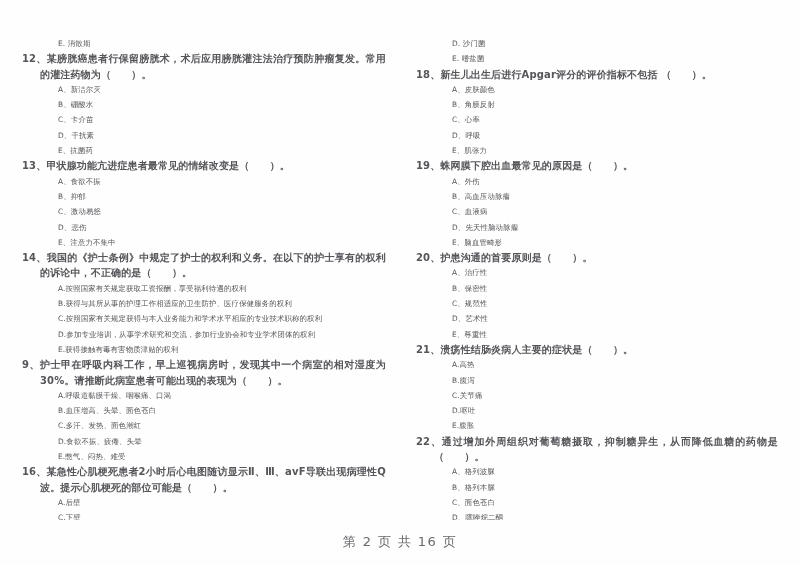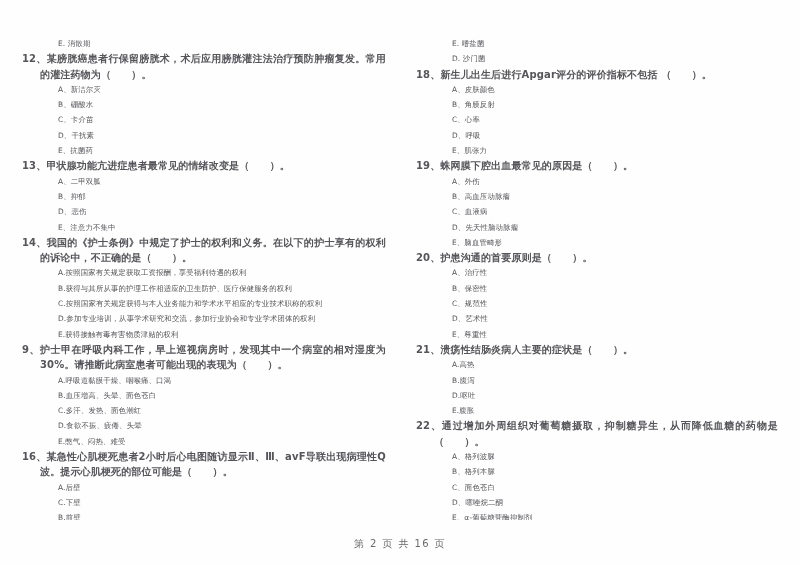--- a/index.html
+++ b/index.html
@@ -64,21 +64,21 @@
     padding-left: 36px;
     white-space: nowrap;
     overflow: hidden;
   }
   .footer {
     position: absolute;
     left: 0;
     right: 0;
     bottom: 14px;
     text-align: center;
-    font-size: 10px;
+    font-size: 13px;
     letter-spacing: 1.4px;
     color: #6a6a6e;
   }
 </style>
 </head>
 <body>
 
 <div id="page">
 
   <div class="columns">
@@ -95,22 +95,23 @@
         <div class="opt">B、硼酸水</div>
         <div class="opt">C、卡介苗</div>
         <div class="opt">D、干扰素</div>
         <div class="opt">E、抗菌药</div>
       </div>
 
       <div class="q-block">
         <div class="q-stem">
           <span class="q-num">13、</span><span>甲状腺功能亢进症患者最常见的情绪改变是（　　）。</span>
         </div>
-        <div class="opt">A、二甲双胍</div>
+        <div class="opt">A、食欲不振</div>
         <div class="opt">B、抑郁</div>
+        <div class="opt">C、激动易怒</div>
         <div class="opt">D、悲伤</div>
         <div class="opt">E、注意力不集中</div>
       </div>
 
       <div class="q-block">
         <div class="q-stem">
           <span class="q-num">14、</span><span>我国的《护士条例》中规定了护士的权利和义务。在以下的护士享有的权利的诉论中，不正确的是（　　）。</span>
         </div>
         <div class="opt">A.按照国家有关规定获取工资报酬，享受福利待遇的权利</div>
         <div class="opt">B.获得与其所从事的护理工作相适应的卫生防护、医疗保健服务的权利</div>
@@ -137,22 +138,22 @@
         <div class="opt">A.后壁</div>
         <div class="opt">C.下壁</div>
         <div class="opt">B.前壁</div>
 
       </div>
 
     </div>
 
     <div class="column right">
 
+      <div class="opt">D. 沙门菌</div>
       <div class="opt">E. 嗜盐菌</div>
-      <div class="opt">D. 沙门菌</div>
 
       <div class="q-block">
         <div class="q-stem">
           <span class="q-num">18、</span><span>新生儿出生后进行Apgar评分的评价指标不包括 （　　）。</span>
         </div>
         <div class="opt">A、皮肤颜色</div>
         <div class="opt">B、角膜反射</div>
         <div class="opt">C、心率</div>
         <div class="opt">D、呼吸</div>
         <div class="opt">E、肌张力</div>
@@ -179,20 +180,21 @@
         <div class="opt">D、艺术性</div>
         <div class="opt">E、尊重性</div>
       </div>
 
       <div class="q-block">
         <div class="q-stem">
           <span class="q-num">21、</span><span>溃疡性结肠炎病人主要的症状是（　　）。</span>
         </div>
         <div class="opt">A.高热</div>
         <div class="opt">B.腹泻</div>
+        <div class="opt">C.关节痛</div>
         <div class="opt">D.呕吐</div>
         <div class="opt">E.腹胀</div>
       </div>
 
       <div class="q-block">
         <div class="q-stem">
           <span class="q-num">22、</span><span>通过增加外周组织对葡萄糖摄取，抑制糖异生，从而降低血糖的药物是（　　）。</span>
         </div>
         <div class="opt">A、格列波脲</div>
         <div class="opt">B、格列本脲</div>

